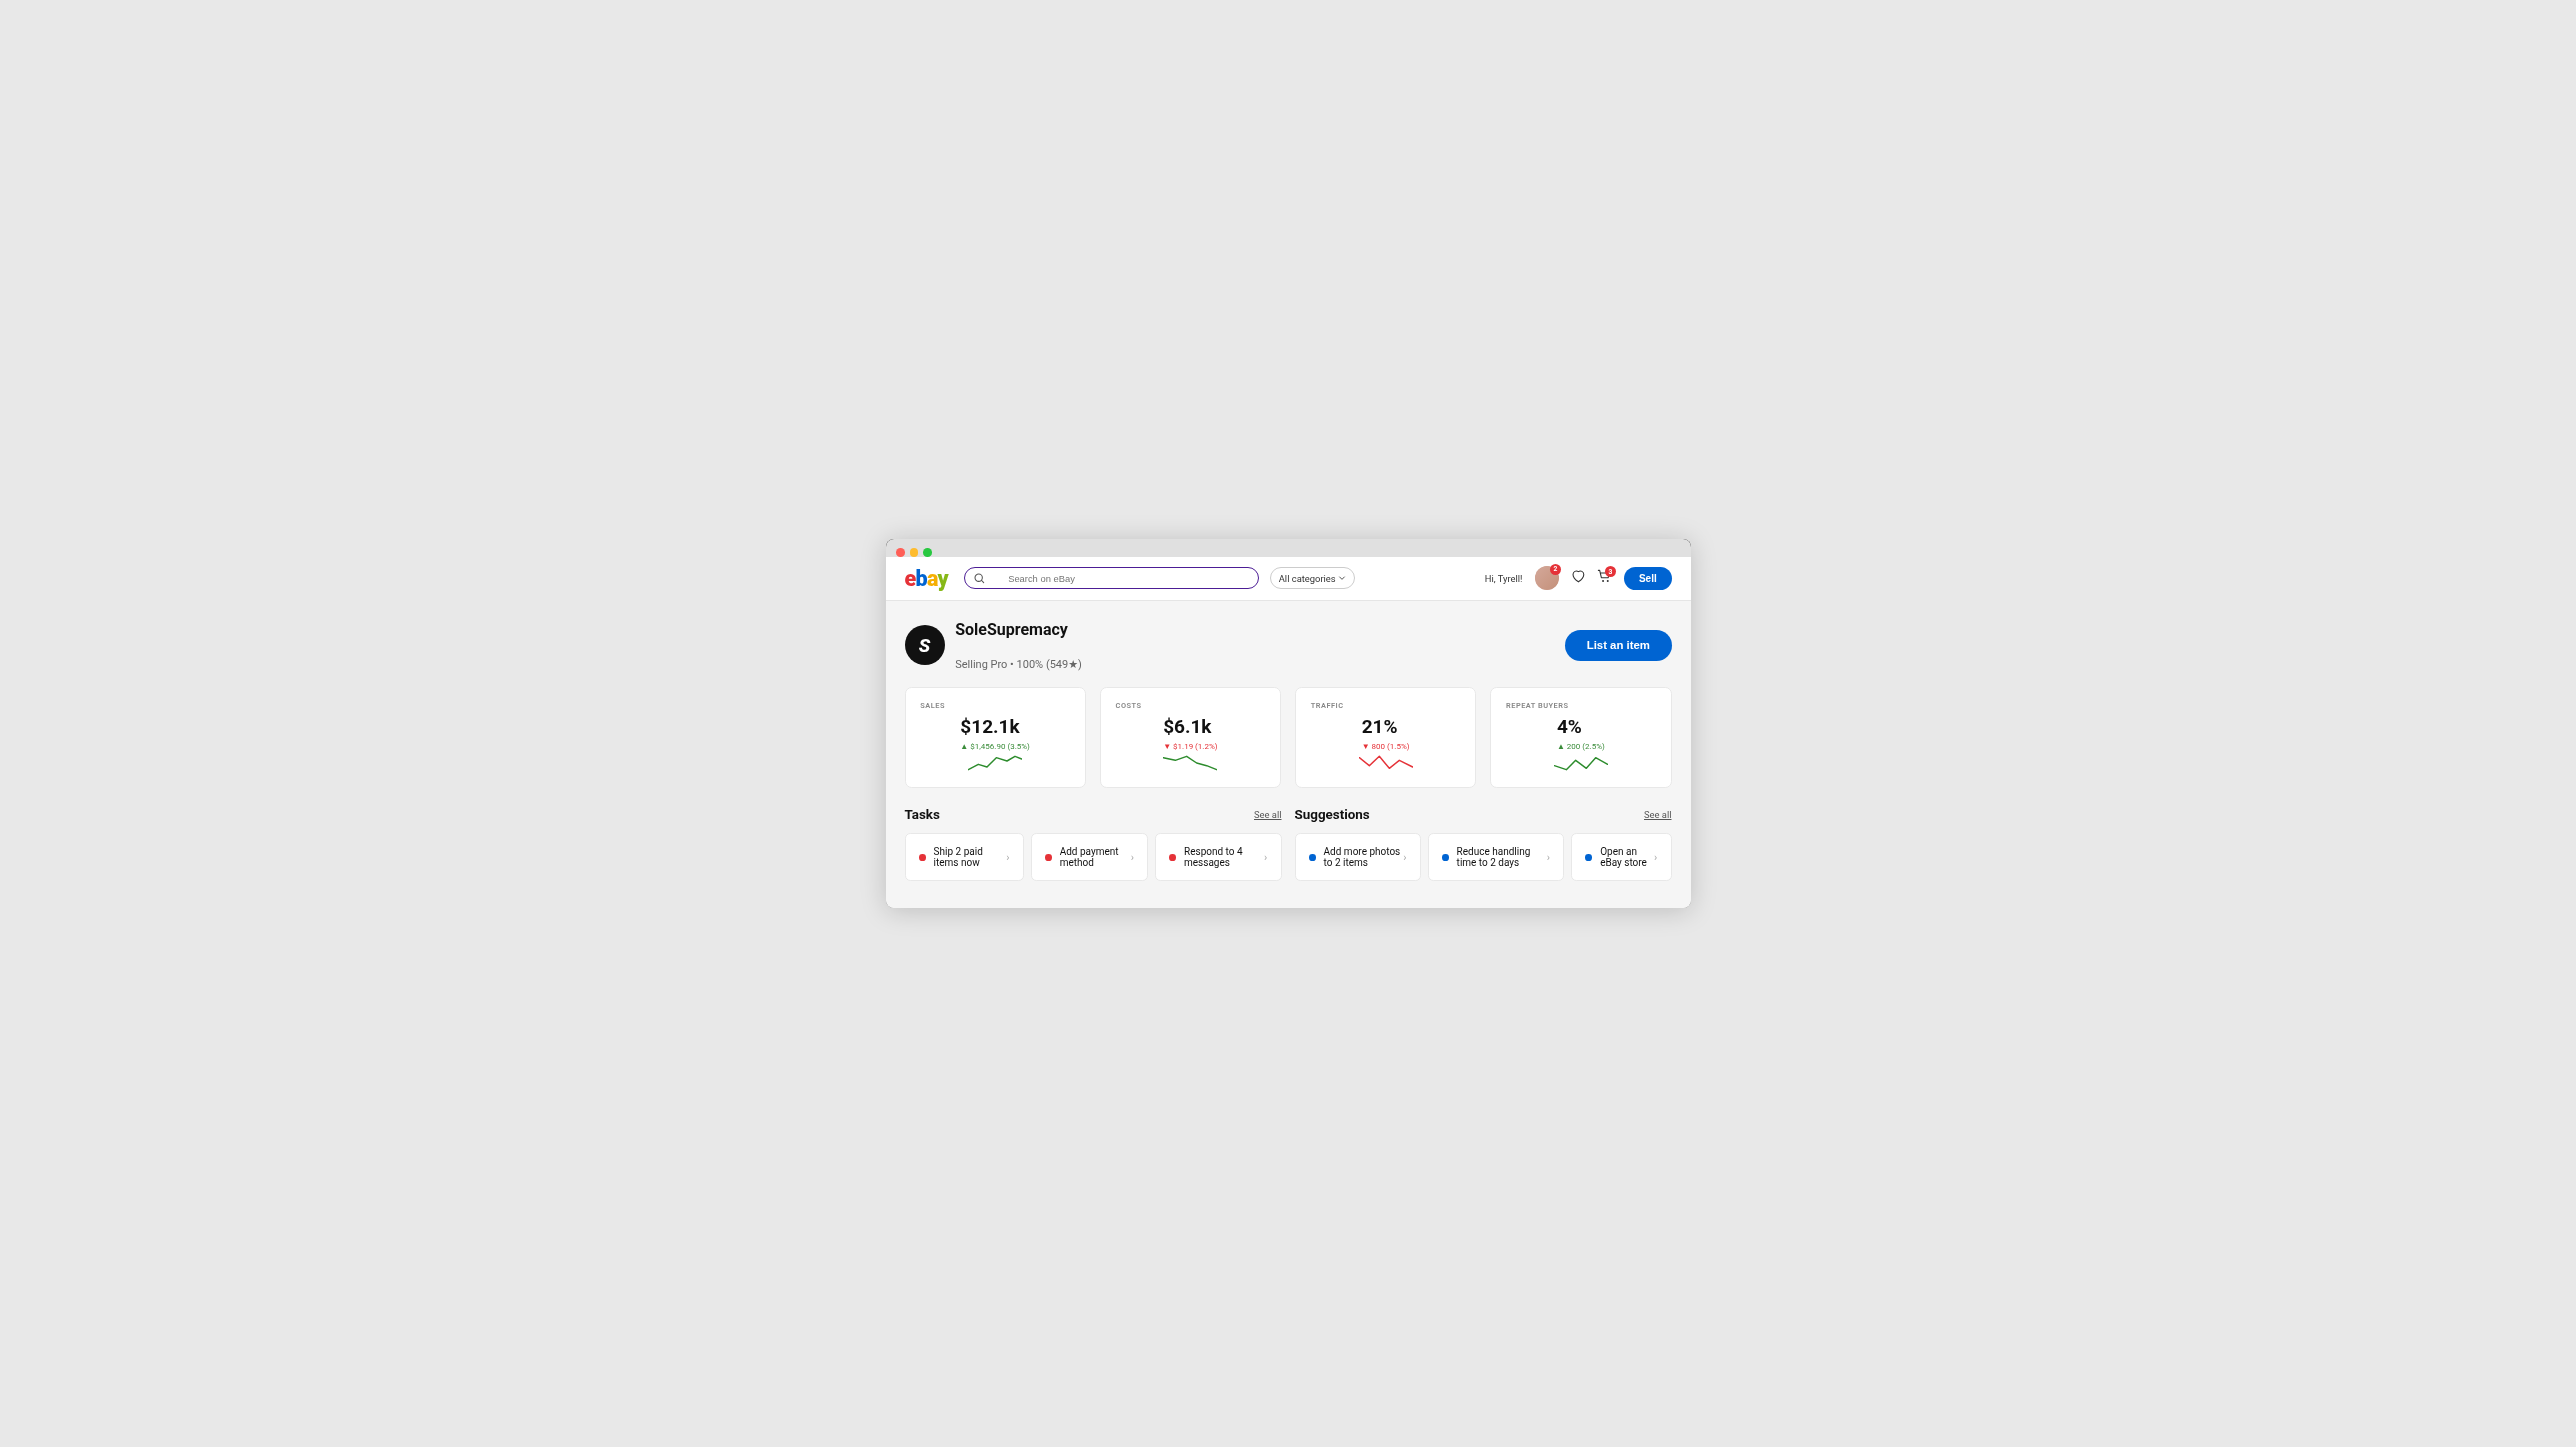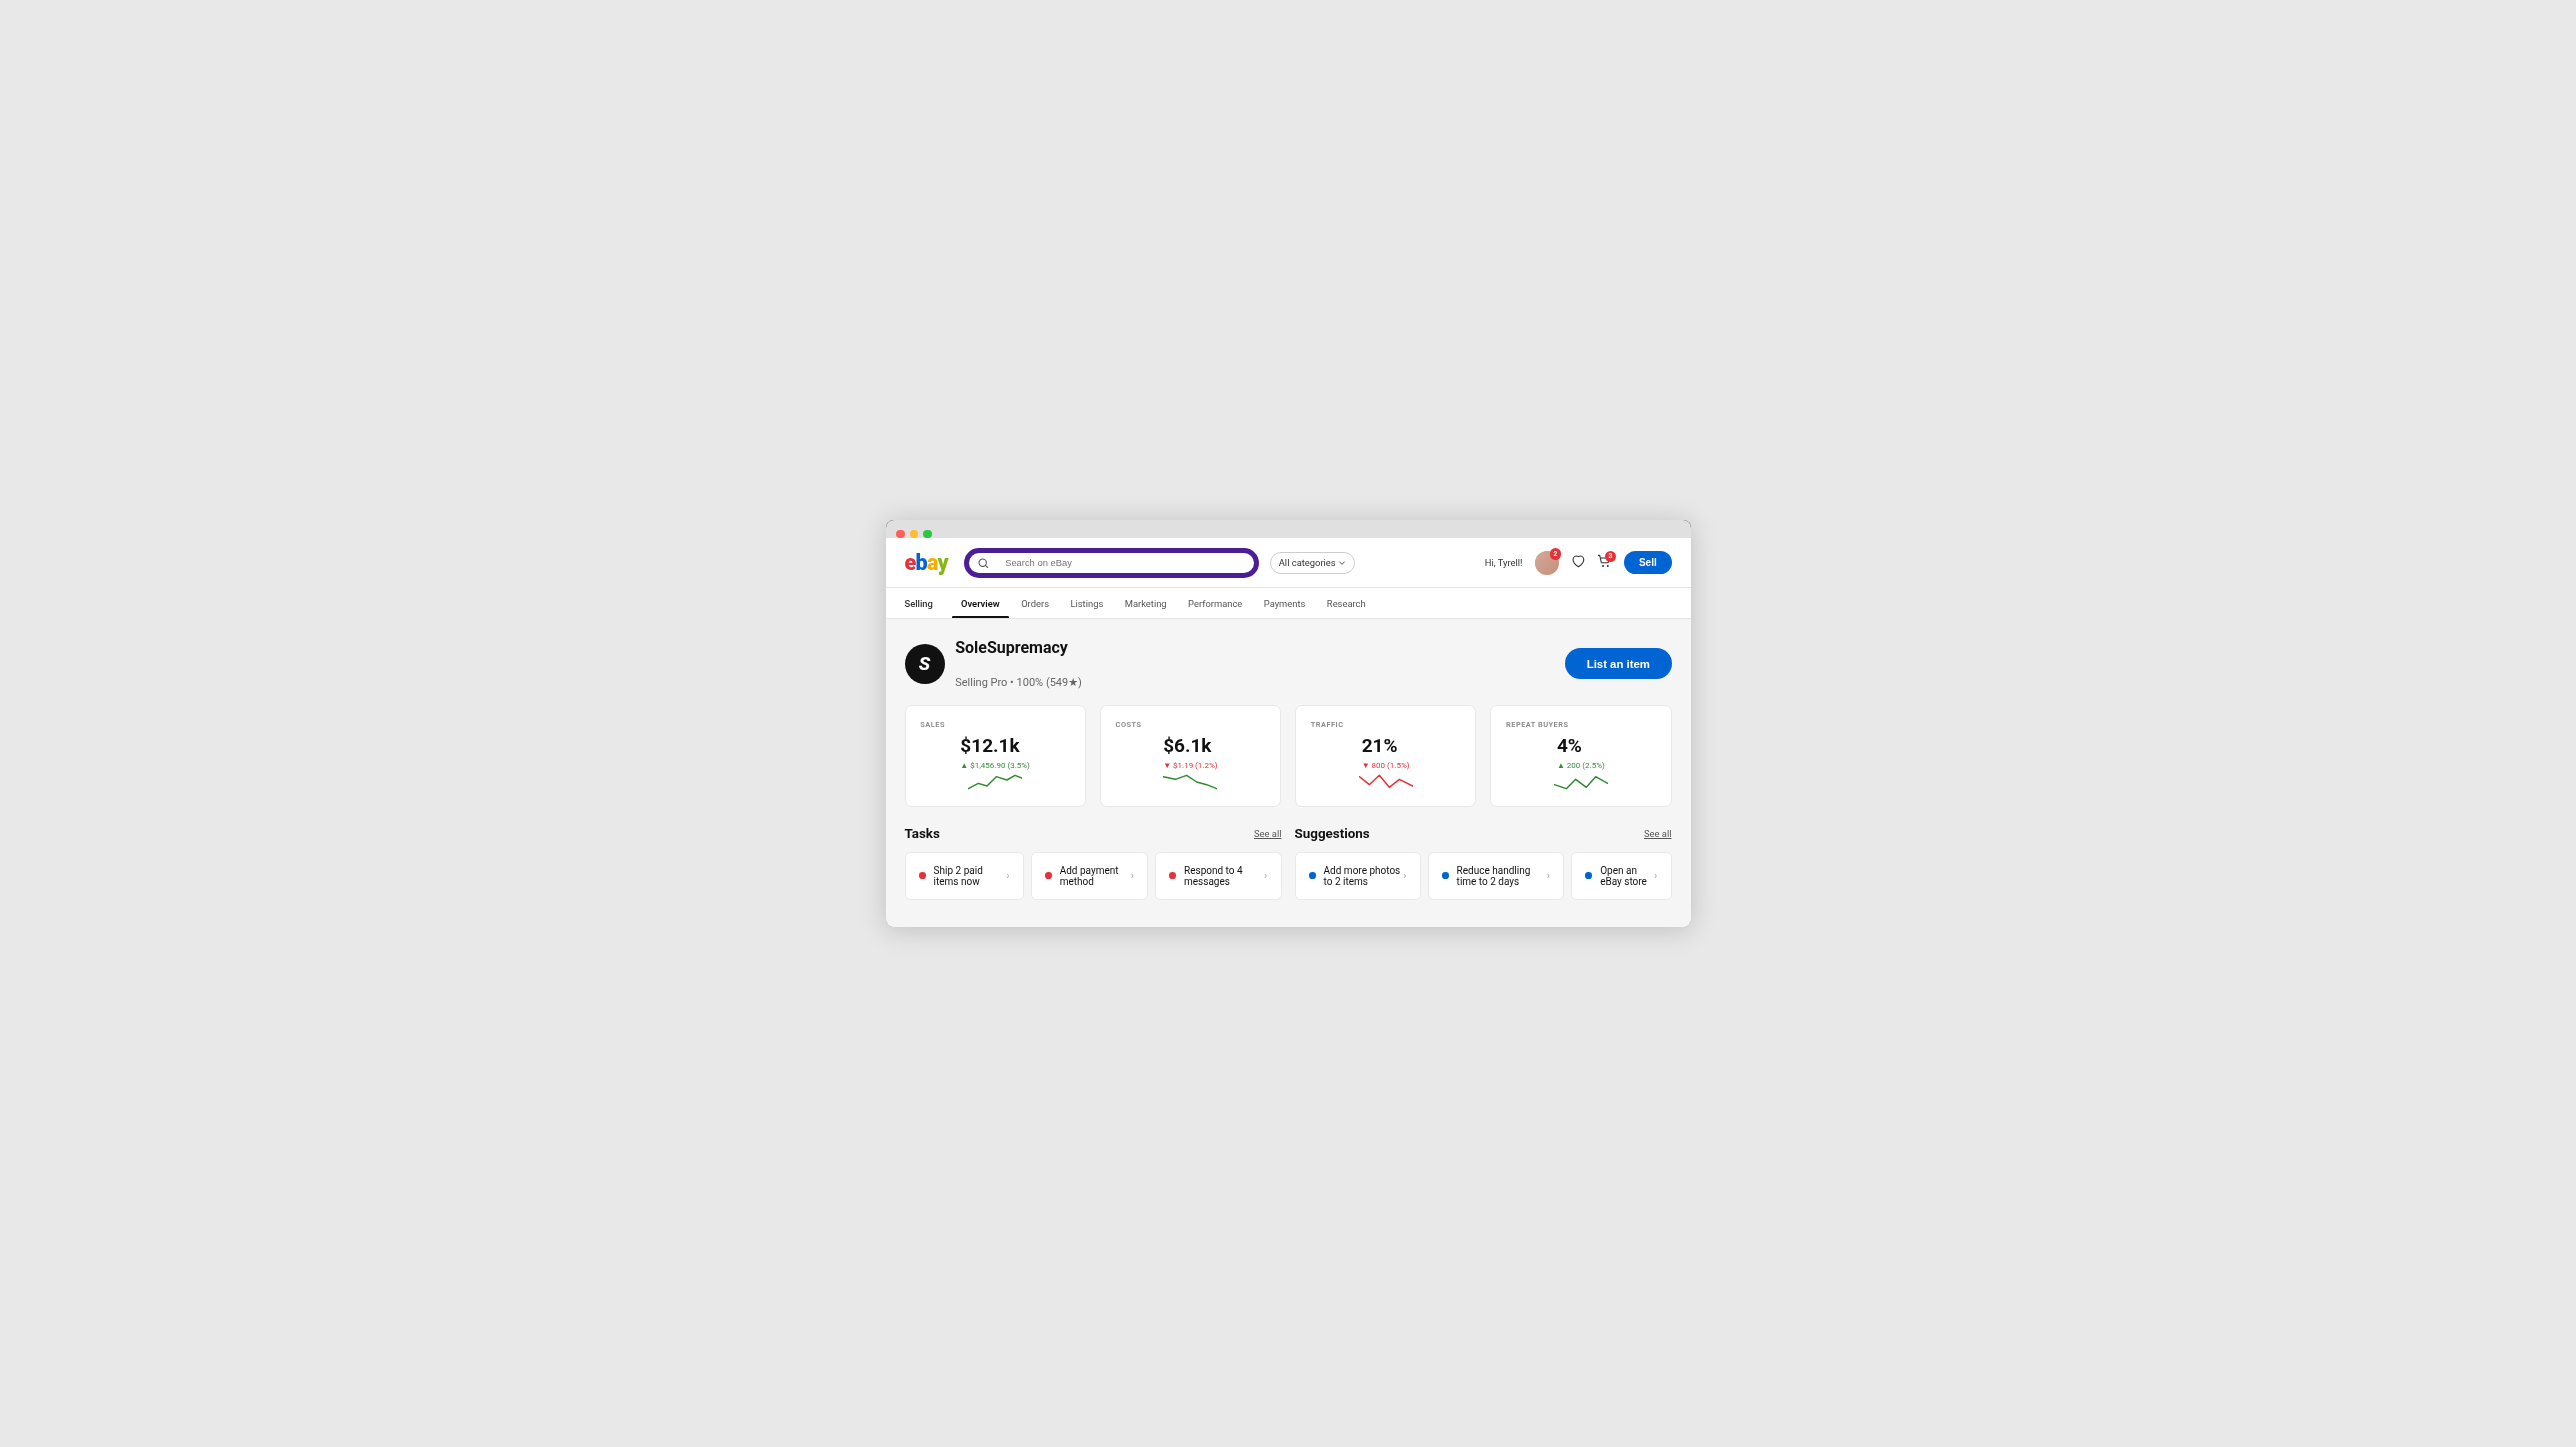--- a/index.html
+++ b/index.html
@@ -59,24 +59,24 @@
       margin-right: 5.4px;
     }
     .ebay-logo .e { color: #e53238; }
     .ebay-logo .b { color: #0064d2; }
     .ebay-logo .a { color: #f5af02; }
     .ebay-logo .y { color: #86b817; }
     .search-bar {
       flex: 1;
       display: flex;
       align-items: center;
-      border: 5px solid #4c1d95;
+      border: 1px solid #4c1d95;
       border-radius: 16px;
       padding: 4.7px 9.4px;
-      gap: 16px;
+      gap: 23px;
       max-width: 295px;
     }
     .search-icon-svg {
       color: #555;
       font-size: 10px;
     }
     .search-input {
       border: none;
       outline: none;
       font-size: 9.4px;
@@ -397,30 +397,20 @@
             <path d="M2 2h2l2.5 11h10l2.5-7H6" stroke="#333" stroke-width="1.6" stroke-linecap="round" stroke-linejoin="round"></path>
             <circle cx="9" cy="18" r="1.5" fill="#333"></circle>
             <circle cx="16" cy="18" r="1.5" fill="#333"></circle>
           </svg>
           <div class="badge" style="top:-3.4px;right:-4px;">3</div>
         </div>
         <button class="sell-btn">Sell</button>
       </div>
     </div>
 
-    <div class="nav-bar">
-      <span class="nav-selling">Selling</span>
-      <a class="nav-item active">Overview</a>
-      <a class="nav-item">Orders</a>
-      <a class="nav-item">Listings</a>
-      <a class="nav-item">Marketing</a>
-      <a class="nav-item">Performance</a>
-      <a class="nav-item">Payments</a>
-      <a class="nav-item">Research</a>
-    </div>
 
     <div class="main-content">
 
       <div class="seller-header">
         <div class="seller-info">
           <div class="seller-logo">S</div>
           <div>
             <div class="seller-name">SoleSupremacy</div>
             <div class="seller-meta">Selling Pro • 100% (549★)</div>
           </div>

